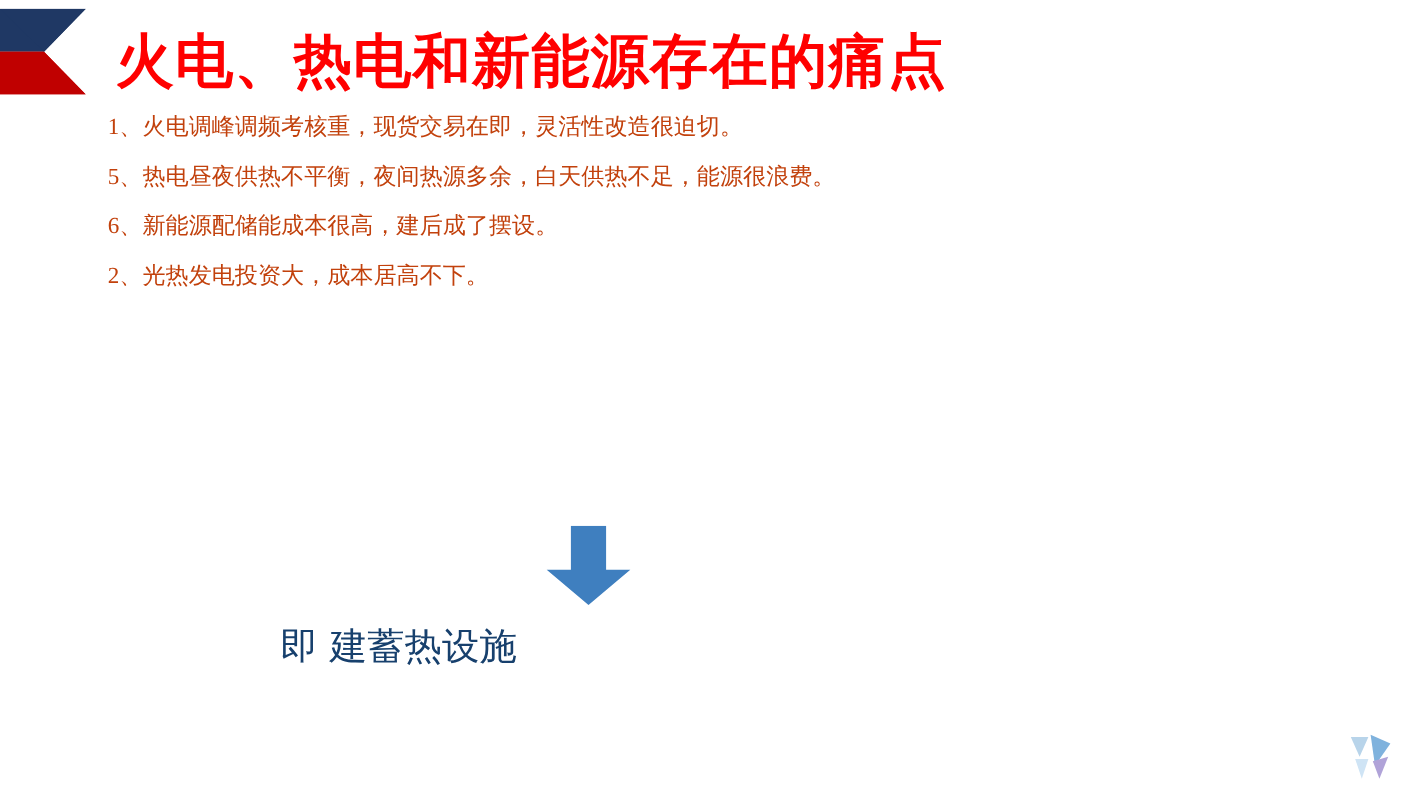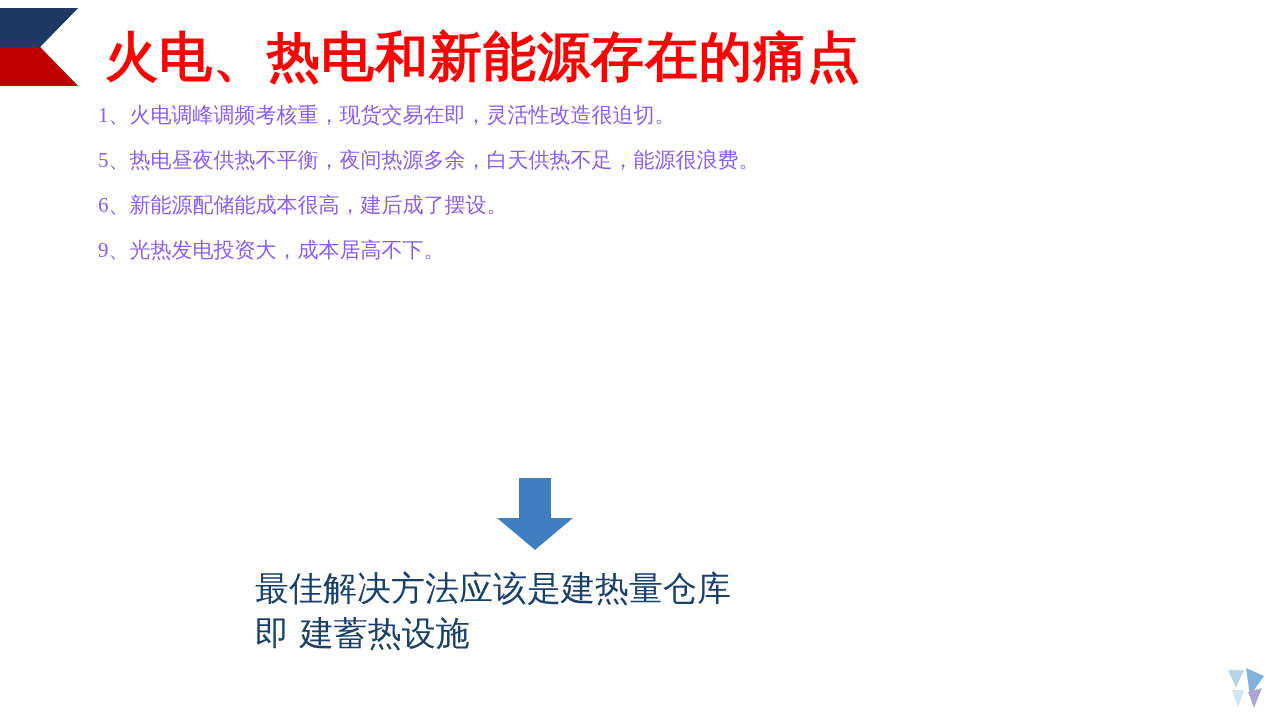--- a/index.html
+++ b/index.html
@@ -39,21 +39,21 @@
 
   .bullet-list {
     position: absolute;
     left: 98px;
     top: 104px;
     width: 1100px;
   }
   .bullet-item {
     font-family: "Liberation Serif", serif;
     font-size: 21px;
-    color: #8b5cf6;
+    color: #c2410c;
     line-height: 1.05;
     margin-bottom: 23px;
     white-space: nowrap;
   }
 
   .arrow-wrap {
     position: absolute;
     left: 493px;
     top: 478px;
     width: 84px;
@@ -93,31 +93,30 @@
     <polygon points="0,39 40,39 78,78 0,78" fill="#c00000"></polygon>
   </svg>
 </div>
 
 <div class="slide-title">火电、热电和新能源存在的痛点</div>
 
 <div class="bullet-list">
   <div class="bullet-item">1、火电调峰调频考核重，现货交易在即，灵活性改造很迫切。</div>
   <div class="bullet-item">5、热电昼夜供热不平衡，夜间热源多余，白天供热不足，能源很浪费。</div>
   <div class="bullet-item">6、新能源配储能成本很高，建后成了摆设。</div>
-  <div class="bullet-item">9、光热发电投资大，成本居高不下。</div>
+  <div class="bullet-item">2、光热发电投资大，成本居高不下。</div>
 </div>
 
 <div class="arrow-wrap">
   <svg width="84" height="72" viewBox="0 0 84 72">
     <polygon points="26,0 58,0 58,40 80,40 42,72 4,40 26,40" fill="#3f7fbf"></polygon>
   </svg>
 </div>
 
 <div class="conclusion">
-  <div class="conclusion-line">最佳解决方法应该是建热量仓库</div>
   <div class="conclusion-line">即  建蓄热设施</div>
 </div>
 
 <div class="logo-deco">
   <svg width="46" height="46" viewBox="0 0 46 46">
     <polygon points="4,4 20,4 12,22" fill="#b8d4ea"></polygon>
     <polygon points="22,2 40,10 26,30" fill="#7fb2dd"></polygon>
     <polygon points="8,24 20,24 14,42" fill="#cfe4f5"></polygon>
     <polygon points="24,26 38,22 30,42" fill="#b0a3d8"></polygon>
   </svg>

